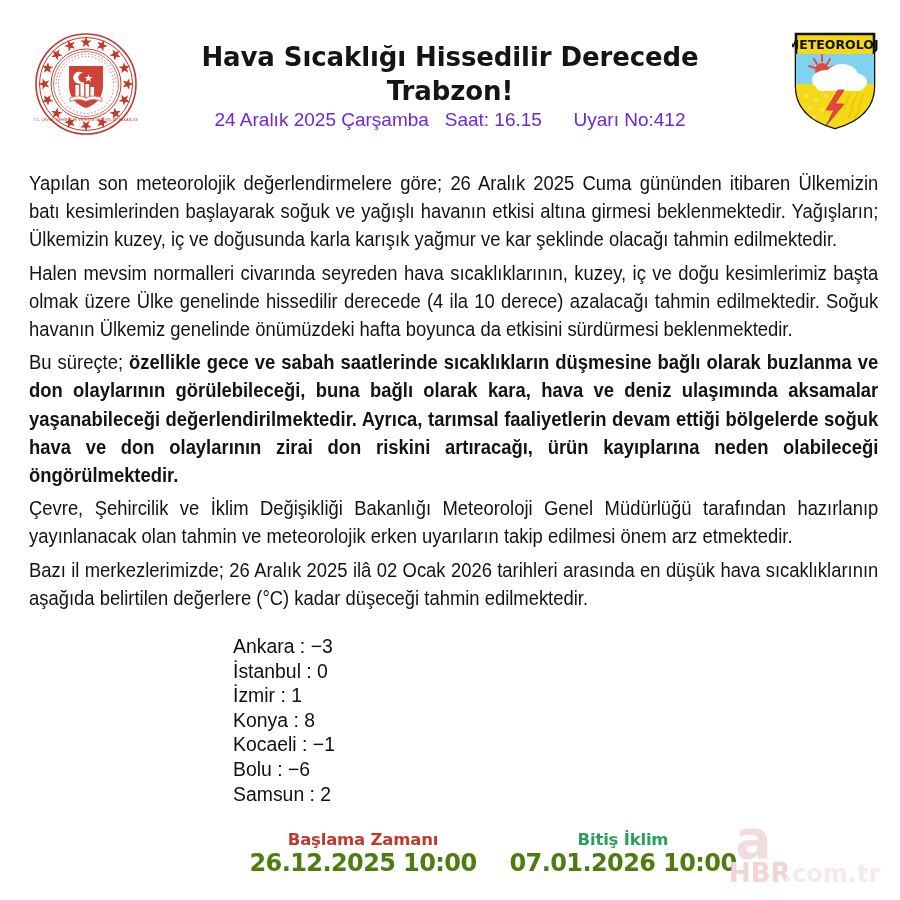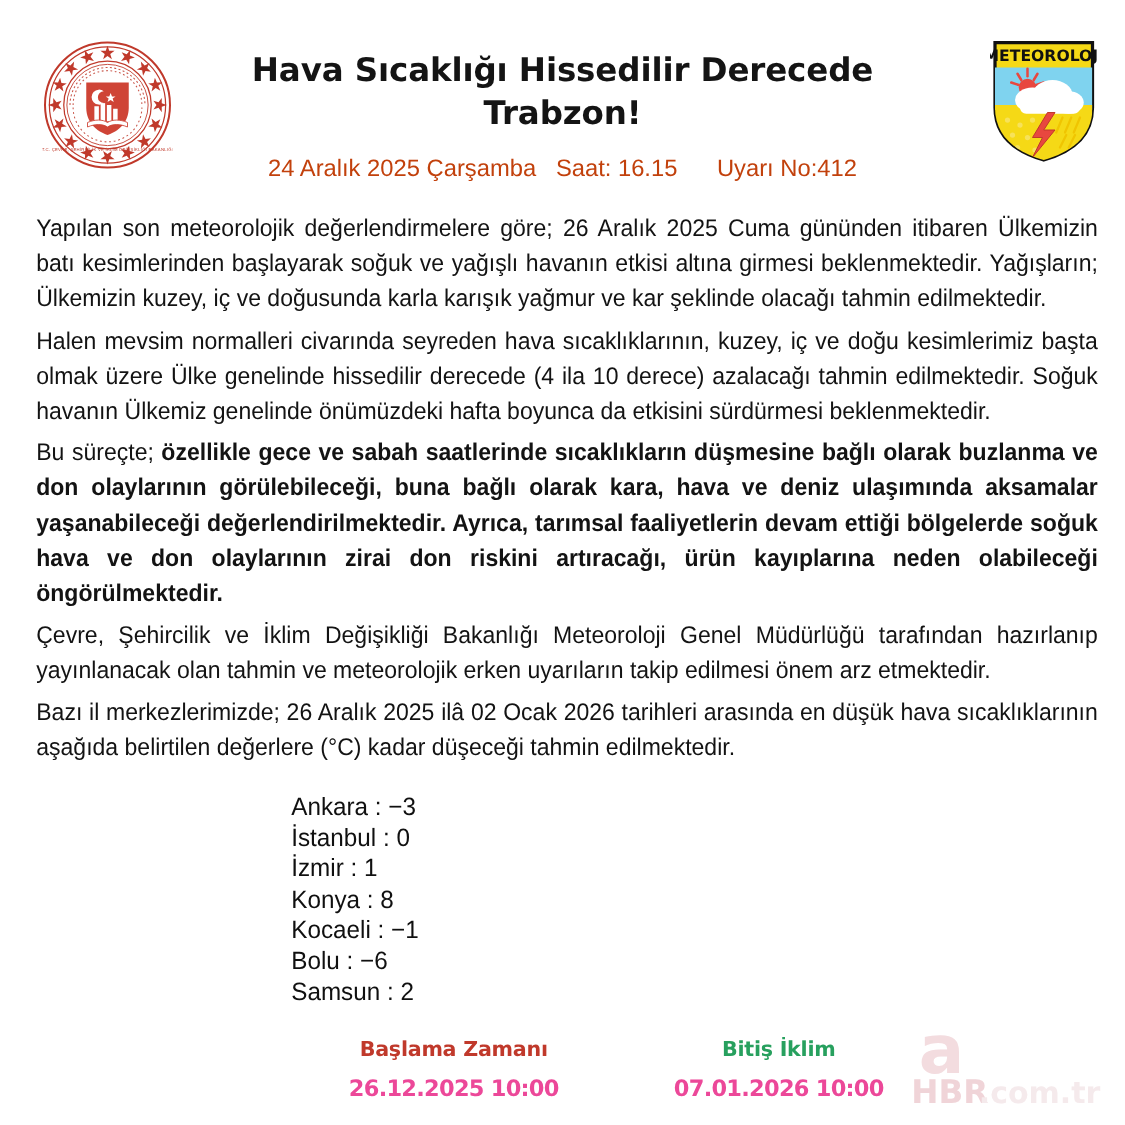--- a/index.html
+++ b/index.html
@@ -55,24 +55,23 @@
   }
   .title-line {
     font-family: "DejaVu Sans", sans-serif;
     font-size: 26px;
     font-weight: bold;
     color: #141414;
     line-height: 1.32;
     letter-spacing: -0.1px;
   }
   .subtitle-line {
-    margin-top: 16px;
     font-family: "Liberation Sans", sans-serif;
     font-size: 19px;
-    color: #c2410c;
+    color: #6d28d9;
     white-space: pre;
   }
 
   
   .body-wrap {
     position: absolute;
     left: 29px;
     right: 20px;
     top: 170px;
   }
@@ -139,25 +138,24 @@
   }
   .time-head {
     font-family: "DejaVu Sans", sans-serif;
     font-size: 16.5px;
     font-weight: bold;
     letter-spacing: -0.2px;
   }
   .time-head.start { color: #c0392b; }
   .time-head.end   { color: #27a05e; }
   .time-val {
-    margin-top: 12px;
     font-family: "DejaVu Sans", sans-serif;
-    font-size: 18px;
+    font-size: 24px;
     font-weight: bold;
-    color: #ec4899;
+    color: #4d7c0f;
     letter-spacing: -0.6px;
   }
 
   
   .watermark {
     position: absolute;
     right: 18px;
     bottom: 10px;
     width: 165px;
     height: 78px;

